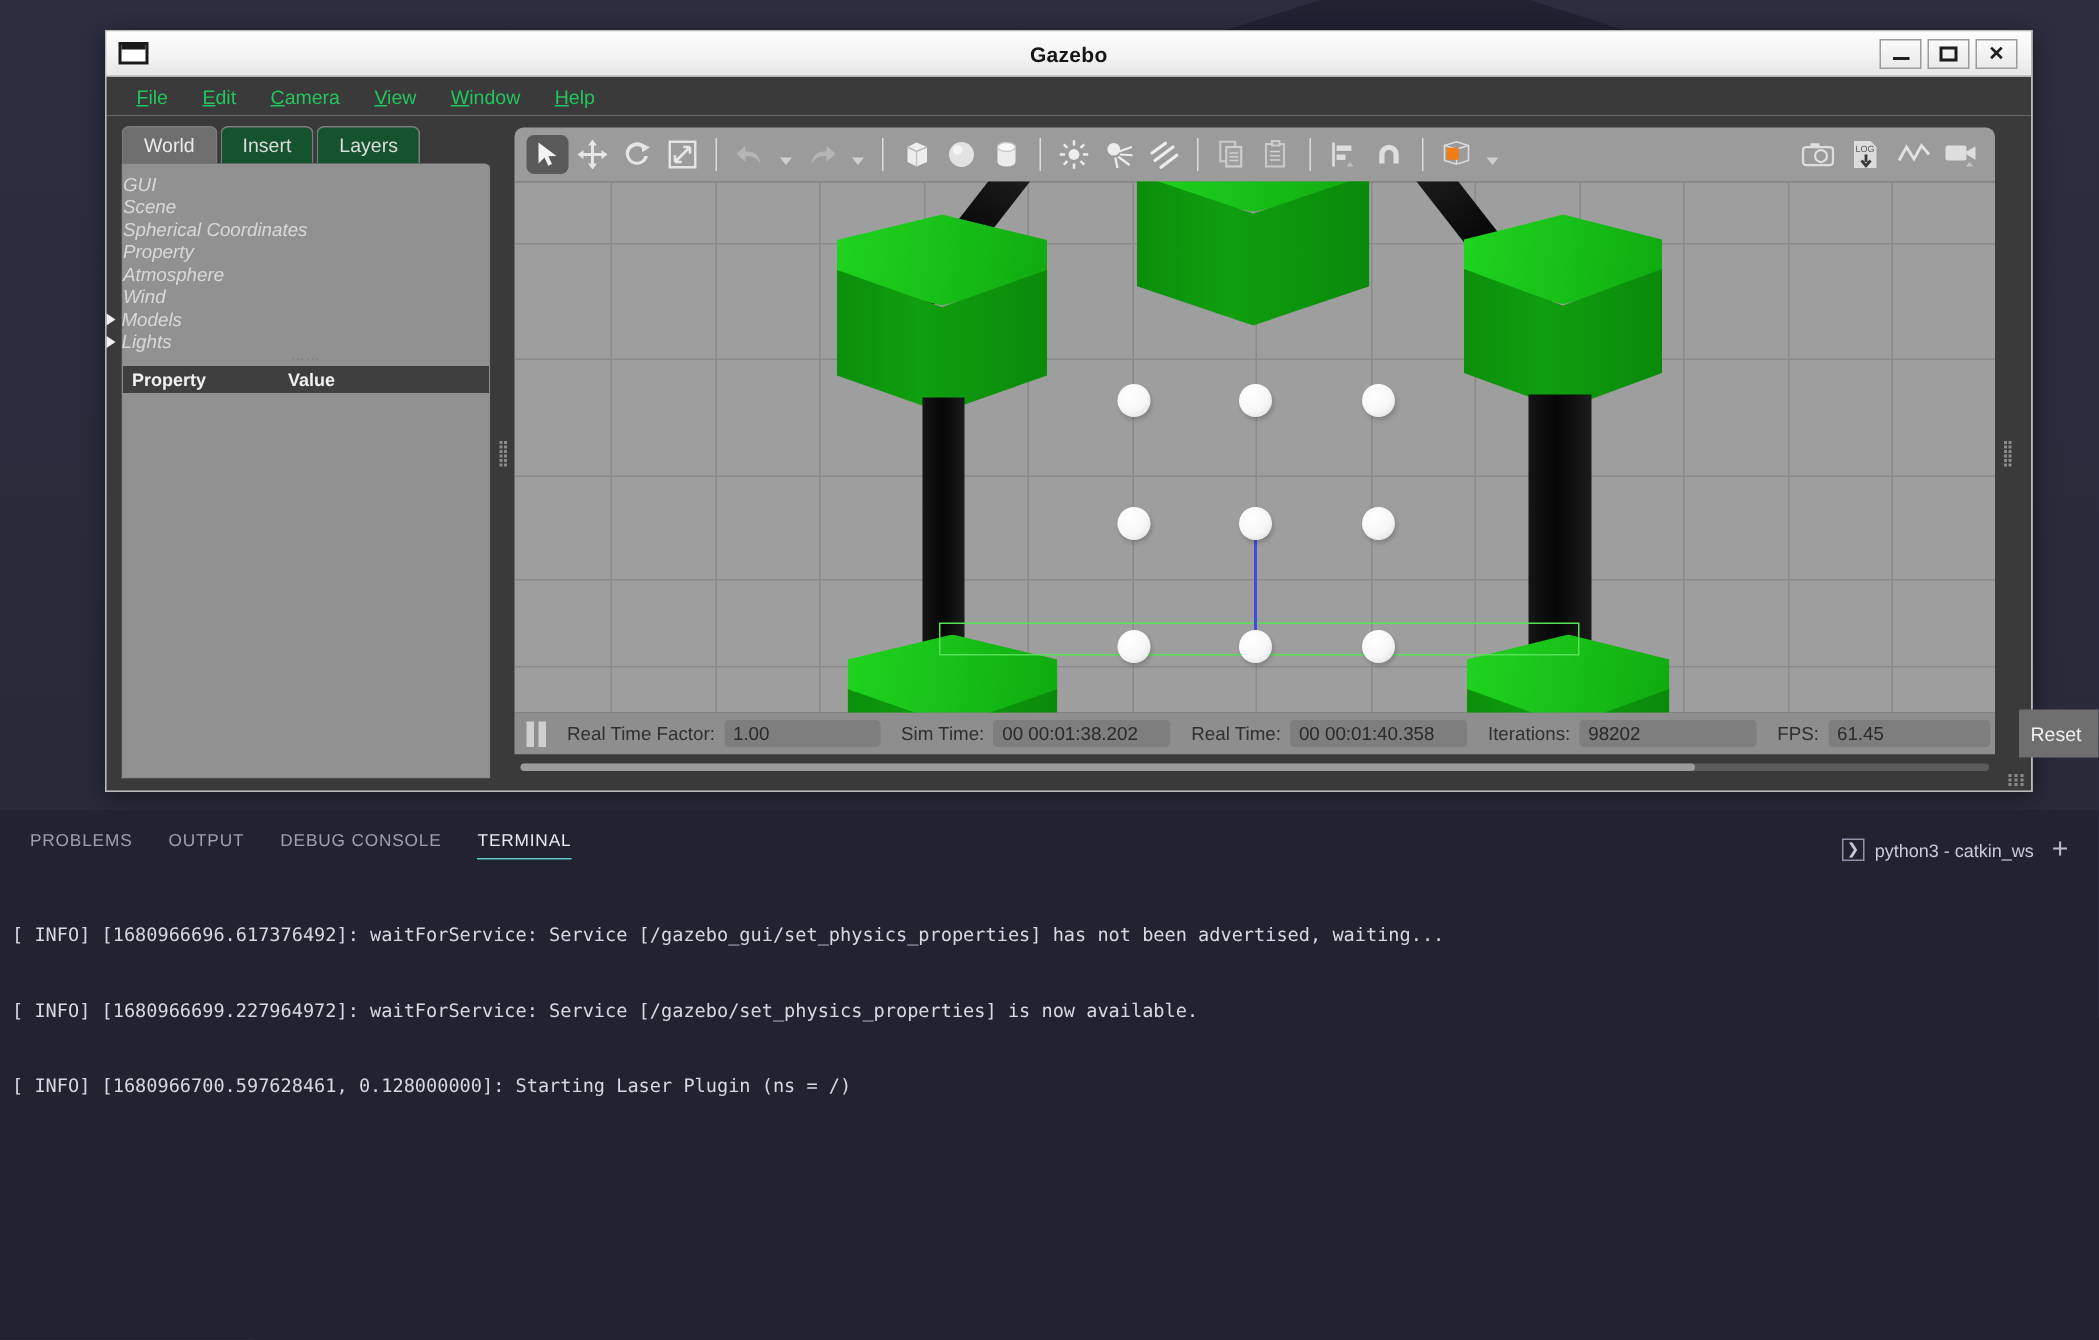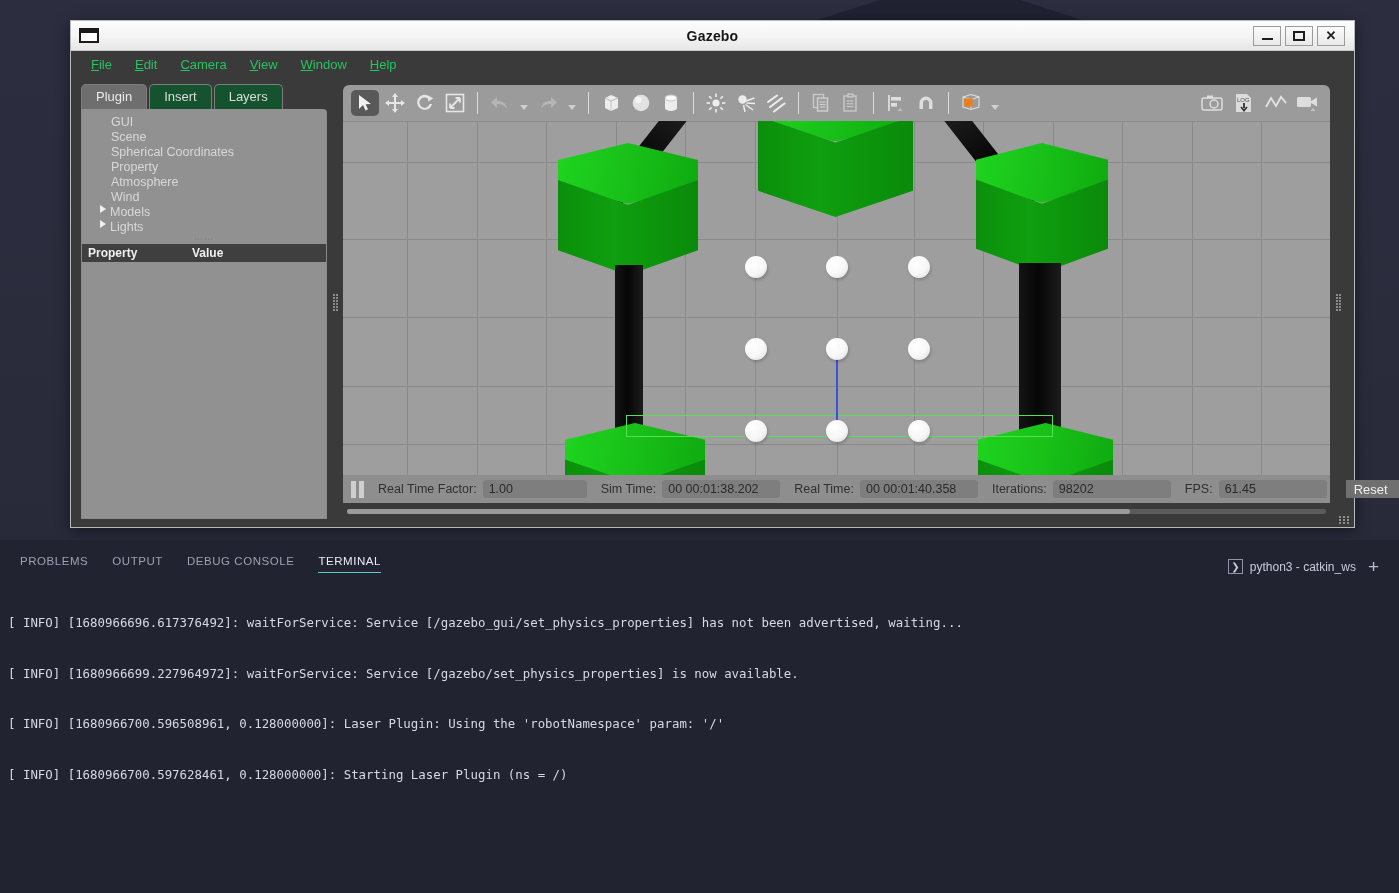--- a/index.html
+++ b/index.html
@@ -87,22 +87,22 @@
     border: 1px solid #7d7d7d; border-bottom: none;
   }
   .tab.inactive { background: #14532d; color: #dcdcdc; }
   #tree-panel {
     background: #919191; border: 1px solid #8a8a8a; border-top: none;
     flex: 1; display: flex; flex-direction: column; min-height: 0;
     border-radius: 0 4px 0 0;
   }
   #tree { padding: 6px 0 0 0; }
   .tree-row {
-    display: flex; align-items: flex-start; height: 15px;
-    font-size: 12.5px; color: #d8d8d8; padding-left: 29px;
+    display: flex; align-items: center; height: 15px;
+    font-size: 12.5px; color: #d8d8d8; padding-left: 0; font-style: italic;
   }
   .tree-row .arrow {
     width: 0; height: 0; margin-left: -11px; margin-right: 4px;
     border-left: 6px solid #f0f0f0;
     border-top: 4.5px solid transparent; border-bottom: 4.5px solid transparent;
   }
   .tree-row .noarrow { width: 0px; margin-right: 0; }
   #tree-grip {
     height: 9px; display: flex; align-items: center; justify-content: center;
     color: #7d7d7d; font-size: 9px; letter-spacing: 1px; line-height: 1;
@@ -182,21 +182,21 @@
   }
   #pause-btn { display: flex; gap: 3px; margin-right: 14px; }
   #pause-btn i { width: 5px; height: 17px; background: #cfcfcf; display: block; }
   .st-label { color: #303030; margin-right: 6px; white-space: nowrap; }
   .st-field {
     background: #7e7e7e; border-radius: 3px; height: 18px; line-height: 18px;
     padding: 0 6px; color: #2a2a2a; margin-right: 14px; font-size: 12.5px;
   }
   #reset-btn {
     margin-left: auto; background: #6f6f6f; color: #f0f0f0; font-size: 13px;
-    height: 18px; padding: 0 12px; display: flex; align-items: center;
+    height: 32px; padding: 0 12px; display: flex; align-items: center;
     border-left: 1px solid #6a6a6a;
   }
   #hscroll-area { height: 16px; background: #3a3a3a; display: flex; align-items: center; padding: 0 4px; flex: 0 0 16px; }
   #hscroll-track { height: 5px; flex: 1; background: #5c5c5c; border-radius: 3px; }
   #hscroll-thumb { height: 5px; width: 80%; background: #9b9b9b; border-radius: 3px; }
   #win-resizer {
     position: absolute; right: 3px; bottom: 3px; width: 12px; height: 12px;
     display: grid; grid-template-columns: repeat(3,3px); gap: 1px; align-content: end;
   }
   #win-resizer i { width: 2px; height: 2px; background: #8d8d8d; }
@@ -267,21 +267,21 @@
     <div class="menu-item"><u>C</u><span>amera</span></div>
     <div class="menu-item"><u>V</u><span>iew</span></div>
     <div class="menu-item"><u>W</u><span>indow</span></div>
     <div class="menu-item"><u>H</u><span>elp</span></div>
   </div>
 
   <div id="win-body">
 
     <div id="left-panel">
       <div id="tabs">
-        <div class="tab">Plugin</div>
+        <div class="tab">World</div>
         <div class="tab inactive">Insert</div>
         <div class="tab inactive">Layers</div>
       </div>
       <div id="tree-panel">
         <div id="tree">
           <div class="tree-row">
               <span class="noarrow"></span>
               <span>GUI</span>
             </div>
           <div class="tree-row">
@@ -649,21 +649,20 @@
       <div id="term-session">
         <span class="chev">❯</span>
         <span>python3 - catkin_ws</span>
       </div>
       <div id="term-plus">+</div>
     </div>
   </div>
   <div id="term-body">
     <span class="l">[ INFO] [1680966696.617376492]: waitForService: Service [/gazebo_gui/set_physics_properties] has not been advertised, waiting...</span>
     <span class="l">[ INFO] [1680966699.227964972]: waitForService: Service [/gazebo/set_physics_properties] is now available.</span>
-    <span class="l">[ INFO] [1680966700.596508961, 0.128000000]: Laser Plugin: Using the 'robotNamespace' param: '/'</span>
     <span class="l">[ INFO] [1680966700.597628461, 0.128000000]: Starting Laser Plugin (ns = /)</span>
     
     
     
     
     
     
     
     
     

